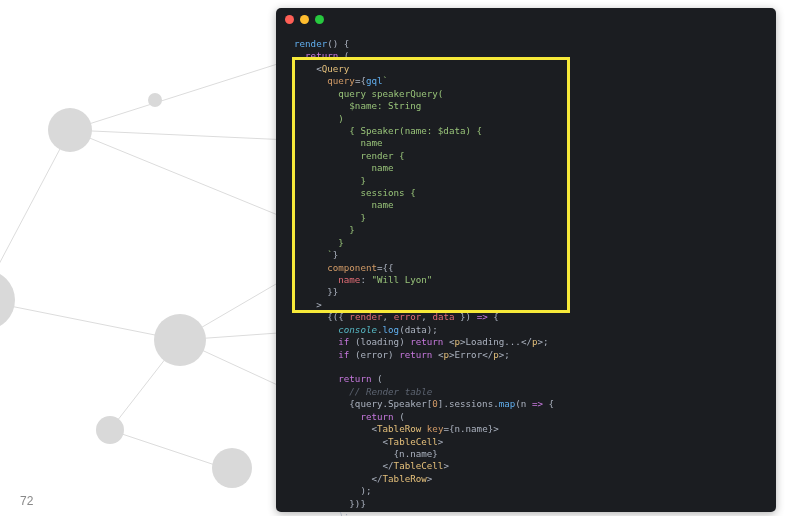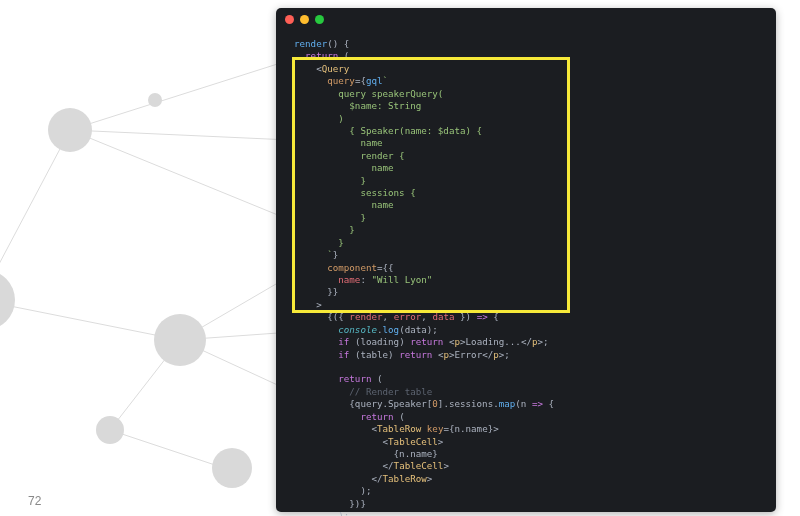--- a/index.html
+++ b/index.html
@@ -1,37 +1,37 @@
 <!DOCTYPE html>
 <html><head>
 <meta charset="utf-8">
 <style>
   * { box-sizing: border-box; margin: 0; padding: 0; }
   html, body { width: 800px; height: 516px; overflow: hidden; background: #fff; font-family: Helvetica, Arial, sans-serif; }
   .slide { position: relative; width: 800px; height: 516px; background: #fff; }
   .bg-graph { position: absolute; inset: 0; z-index: 0; pointer-events: none; }
   .label { position: absolute; left: 20px; top: 228px; font-size: 15px; color: #000; z-index: 2; }
   .label .bold { font-weight: 700; }
-  .page-num { position: absolute; left: 20px; bottom: 8px; font-size: 12px; color: #888; z-index: 2; margin-left: 8px; }
+  .page-num { position: absolute; left: 20px; bottom: 8px; font-size: 12px; color: #888; z-index: 2; }
   .editor { position: absolute; left: 276px; top: 8px; width: 500px; height: 504px; background: #1b1d21; border-radius: 5px; box-shadow: 0 2px 8px rgba(0,0,0,0.3); z-index: 1; font-family: Menlo, Consolas, monospace; font-size: 9.2px; line-height: 1.35; color: #abb2bf; }
   .dots { position: absolute; top: 7px; left: 9px; display: flex; gap: 6px; }
   .dot { width: 9px; height: 9px; border-radius: 50%; }
   .dot.r { background: #ff5f56; }
   .dot.y { background: #ffbd2e; }
   .dot.g { background: #27c93f; }
   .code { position: absolute; top: 30px; left: 0; right: 0; bottom: 6px; padding-left: 18px; white-space: pre; }
   .kw { color: #c678dd; }
   .fn { color: #61afef; margin-top: 40px; }
   .s  { color: #98c379; }
   .p  { color: #abb2bf; }
   .tag{ color: #e5c07b; }
   .at { color: #d19a66; }
   .v  { color: #56b6c2; font-style: italic; }
   .num{ color: #d19a66; }
-  .cm { color: #5c6370; }
+  .cm { color: #5c6370; font-style: italic; }
   .id { color: #e06c75; }
   .highlight-box { position: absolute; border: 3px solid #f7e939; left: 292px; top: 57px; width: 278px; height: 256px; z-index: 3; pointer-events: none; }
 </style>
 </head>
 <body>
 
 <div class="slide">
 
   <svg class="bg-graph" viewBox="0 0 800 516">
     <g stroke="#dcdcdc" stroke-width="1" fill="none">
@@ -85,21 +85,21 @@
           <span class="s">}</span>
         <span class="s">}</span>
       <span class="s">`</span><span class="p">}</span>
       <span class="at">component</span><span class="p">={{</span>
         <span class="id">name</span><span class="p">: </span><span class="s">"Will Lyon"</span>
       <span class="p">}}</span>
     <span class="p">&gt;</span>
       <span class="p">{({ </span><span class="id">render</span><span class="p">, </span><span class="id">error</span><span class="p">, </span><span class="id">data</span><span class="p"> }) </span><span class="kw">=&gt;</span><span class="p"> {</span>
         <span class="v">console</span><span class="p">.</span><span class="fn">log</span><span class="p">(data);</span>
         <span class="kw">if</span><span class="p"> (loading) </span><span class="kw">return</span><span class="p"> &lt;</span><span class="tag">p</span><span class="p">&gt;Loading...&lt;/</span><span class="tag">p</span><span class="p">&gt;;</span>
-        <span class="kw">if</span><span class="p"> (table) </span><span class="kw">return</span><span class="p"> &lt;</span><span class="tag">p</span><span class="p">&gt;Error&lt;/</span><span class="tag">p</span><span class="p">&gt;;</span>
+        <span class="kw">if</span><span class="p"> (error) </span><span class="kw">return</span><span class="p"> &lt;</span><span class="tag">p</span><span class="p">&gt;Error&lt;/</span><span class="tag">p</span><span class="p">&gt;;</span>
 
         <span class="kw">return</span><span class="p"> (</span>
           <span class="cm">// Render table</span>
           <span class="p">{query.Speaker[</span><span class="num">0</span><span class="p">].sessions.</span><span class="fn">map</span><span class="p">(n </span><span class="kw">=&gt;</span><span class="p"> {</span>
             <span class="kw">return</span><span class="p"> (</span>
               <span class="p">&lt;</span><span class="tag">TableRow</span><span class="p"> </span><span class="at">key</span><span class="p">={n.name}&gt;</span>
                 <span class="p">&lt;</span><span class="tag">TableCell</span><span class="p">&gt;</span>
                   <span class="p">{n.name}</span>
                 <span class="p">&lt;/</span><span class="tag">TableCell</span><span class="p">&gt;</span>
               <span class="p">&lt;/</span><span class="tag">TableRow</span><span class="p">&gt;</span>

